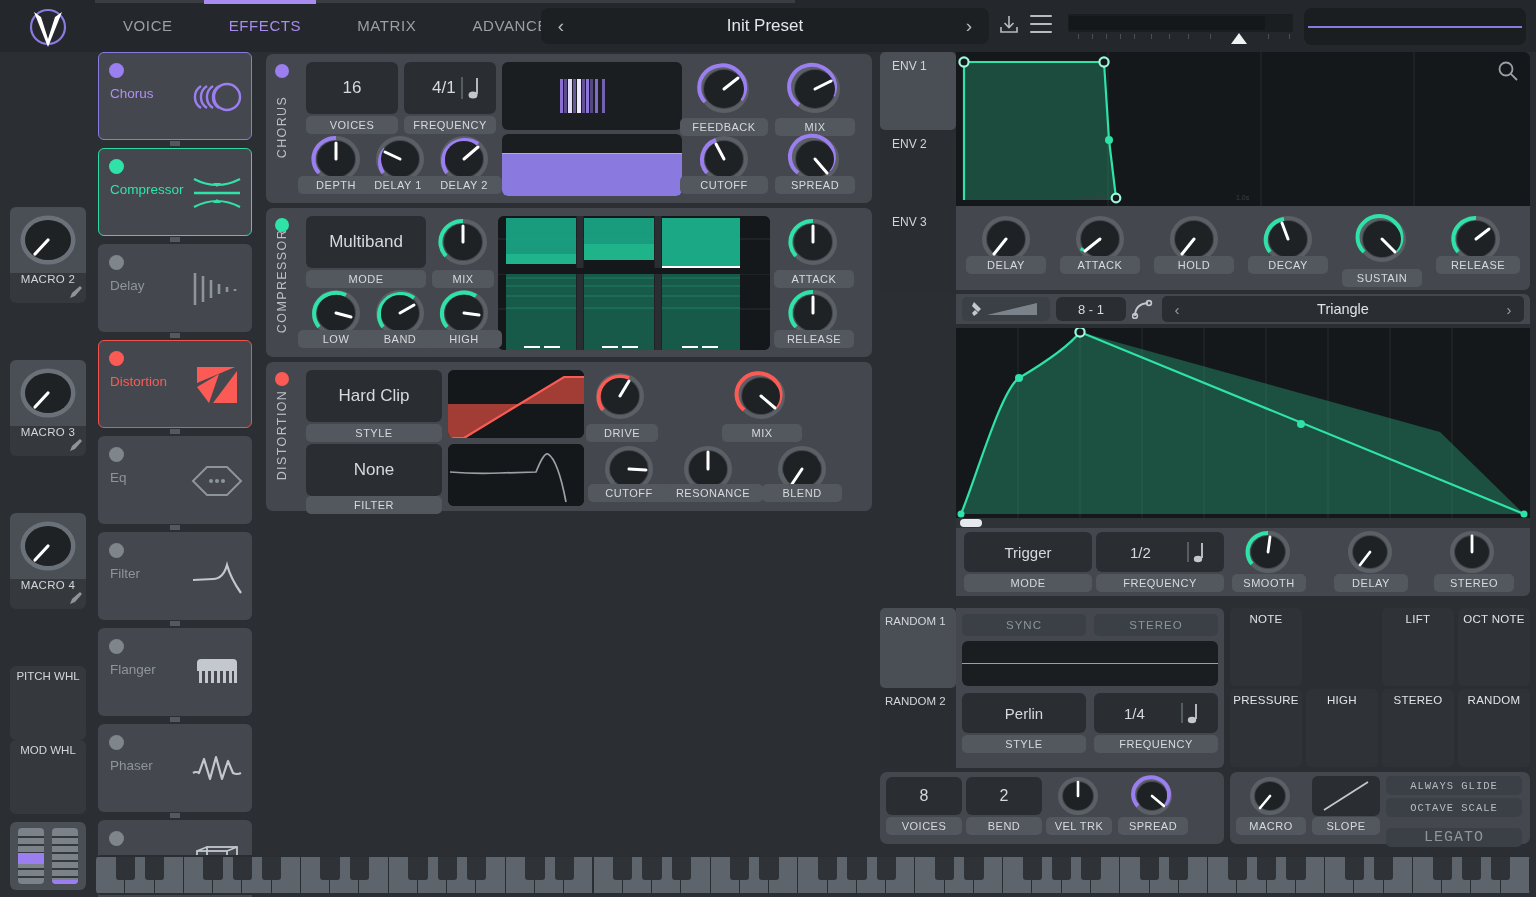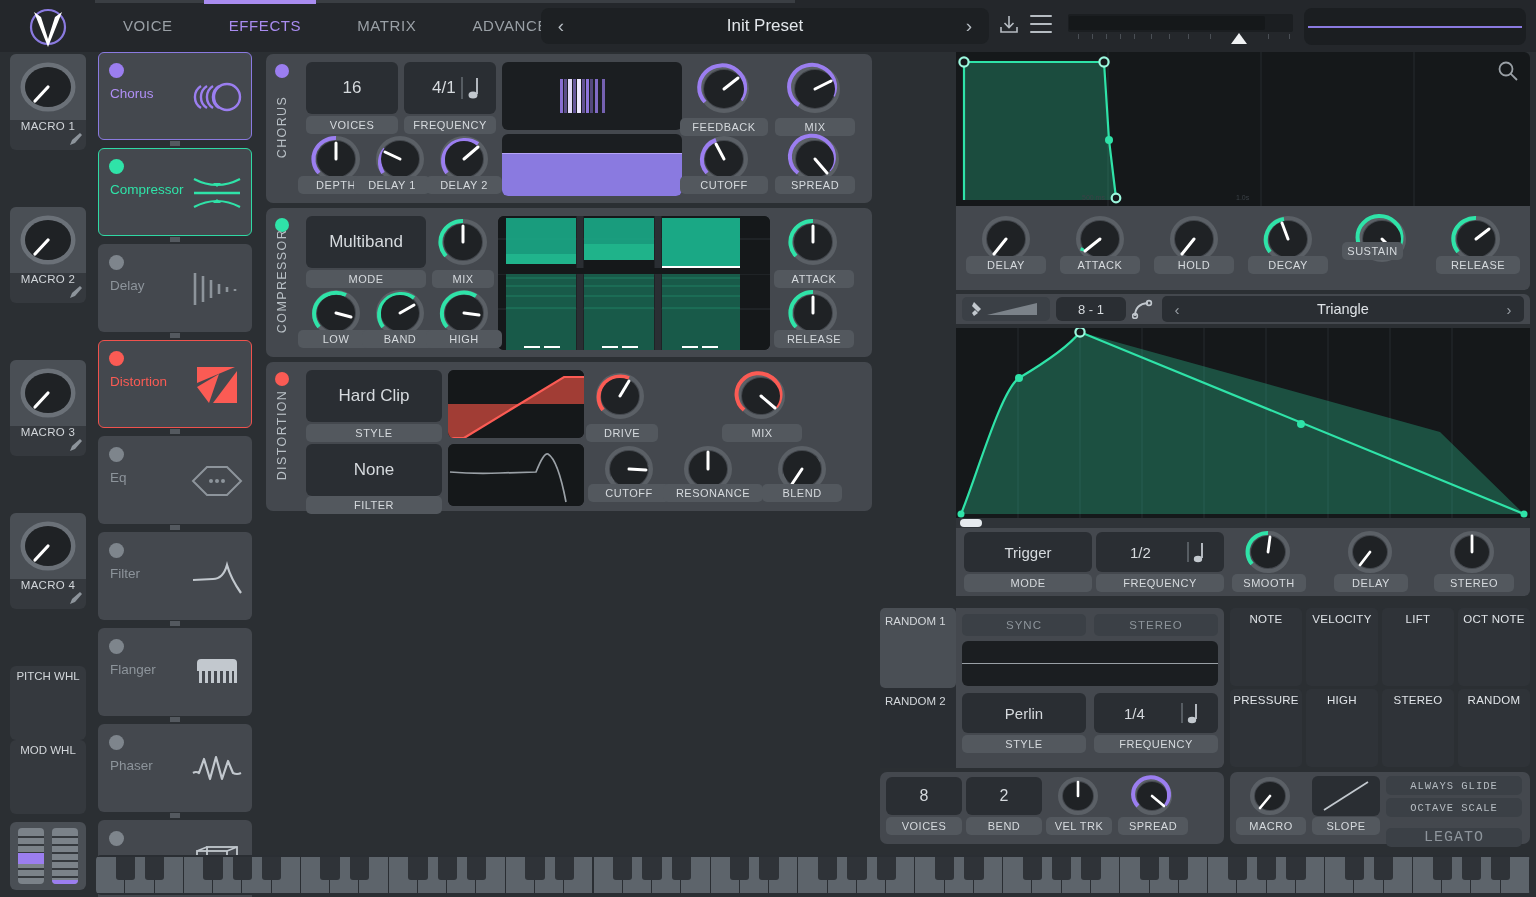--- a/index.html
+++ b/index.html
@@ -192,35 +192,20 @@
       <div class="vol-marker"></div>
     </div>
 
     <div class="osc-scope">
       <div class="osc-line"></div>
     </div>
   </div>
 
   <div class="macro-col">
 
-    <div class="macro-cell" style="top:2px">
-      <div class="macro-knob-area">
-        <svg width="76" height="66" viewBox="0 0 76 66">
-          <ellipse cx="38" cy="33" rx="25" ry="22" fill="none" stroke="#6b7178" stroke-width="5"></ellipse>
-          <ellipse cx="38" cy="33" rx="23" ry="20" fill="#1f2225"></ellipse>
-          <line x1="38" y1="33" x2="25" y2="47" stroke="#ffffff" stroke-width="3.2" stroke-linecap="round"></line>
-        </svg>
-      </div>
-      <div class="macro-pencil">
-        <svg width="14" height="14" viewBox="0 0 14 14">
-            <path d="M1 13 L3 8 L11 1 L13 3 L6 11 Z" fill="#8d949b"></path>
-          </svg>
-      </div>
-      <div class="macro-label">MACRO 1</div>
-    </div>
 
     <div class="macro-cell" style="top:155px">
       <div class="macro-knob-area">
         <svg width="76" height="66" viewBox="0 0 76 66">
           <ellipse cx="38" cy="33" rx="25" ry="22" fill="none" stroke="#6b7178" stroke-width="5"></ellipse>
           <ellipse cx="38" cy="33" rx="23" ry="20" fill="#1f2225"></ellipse>
           <line x1="38" y1="33" x2="25" y2="47" stroke="#ffffff" stroke-width="3.2" stroke-linecap="round"></line>
         </svg>
       </div>
       <div class="macro-pencil">
@@ -501,21 +486,21 @@
     <div class="knob-name" style="left:32px; top:122px; width:76px;">DEPTH</div>
 
     <div class="knob" style="left:106px; top:78px;">
       <svg width="56" height="54" viewBox="0 0 56 54">
         <ellipse cx="28" cy="27" rx="22" ry="21" fill="none" stroke="#5b6066" stroke-width="4"></ellipse>
         <path d="M11 41 A22 21 0 0 1 13 17" fill="none" stroke="#9b7ef0" stroke-width="4"></path>
         <ellipse cx="28" cy="27" rx="19" ry="18" fill="#1f2225"></ellipse>
         <line x1="28" y1="27" x2="13" y2="20" stroke="#ffffff" stroke-width="3" stroke-linecap="round"></line>
       </svg>
     </div>
-    <div class="knob-name" style="left:88px; top:122px; width:76px;">DELAY 1</div>
+    <div class="knob-name" style="left:94px; top:122px; width:76px;">DELAY 1</div>
 
     <div class="knob" style="left:170px; top:78px;">
       <svg width="56" height="54" viewBox="0 0 56 54">
         <ellipse cx="28" cy="27" rx="22" ry="21" fill="none" stroke="#5b6066" stroke-width="4"></ellipse>
         <path d="M11 41 A22 21 0 0 1 42 12" fill="none" stroke="#9b7ef0" stroke-width="4"></path>
         <ellipse cx="28" cy="27" rx="19" ry="18" fill="#1f2225"></ellipse>
         <line x1="28" y1="27" x2="42" y2="15" stroke="#ffffff" stroke-width="3" stroke-linecap="round"></line>
       </svg>
     </div>
     <div class="knob-name" style="left:160px; top:122px; width:76px;">DELAY 2</div>
@@ -737,20 +722,31 @@
       <svg width="56" height="54" viewBox="0 0 56 54">
         <ellipse cx="28" cy="27" rx="22" ry="21" fill="none" stroke="#5b6066" stroke-width="4"></ellipse>
         <path d="M11 41 A22 21 0 0 1 46 20" fill="none" stroke="#5b6066" stroke-width="4"></path>
         <ellipse cx="28" cy="27" rx="19" ry="18" fill="#1f2225"></ellipse>
         <line x1="28" y1="27" x2="18" y2="42" stroke="#ffffff" stroke-width="3" stroke-linecap="round"></line>
       </svg>
     </div>
     <div class="knob-name" style="left:496px; top:122px; width:80px;">BLEND</div>
   </div>
 
+  <div class="mod-tabcol" style="left:880px; top:52px; width:76px; height:240px;">
+    <div class="mod-tab active" style="top:0; height:78px;">
+      <span>ENV 1</span>
+    </div>
+    <div class="mod-tab" style="top:78px; height:78px;">
+      <span>ENV 2</span>
+    </div>
+    <div class="mod-tab" style="top:156px; height:84px;">
+      <span>ENV 3</span>
+    </div>
+  </div>
 
   <div style="position:absolute; left:956px; top:52px; width:574px; height:154px; background:#15181a; border-radius:0 6px 0 0;">
     <svg width="574" height="154" viewBox="0 0 574 154">
       <g stroke="#262b2f" stroke-width="1">
         <line x1="152" y1="0" x2="152" y2="154"></line>
         <line x1="305" y1="0" x2="305" y2="154"></line>
         <line x1="458" y1="0" x2="458" y2="154"></line>
       </g>
       <path d="M8 148 L8 10 L148 10 L153 88 L160 146 L160 148 Z" fill="#2fe3a8" opacity=".26"></path>
       <path d="M8 148 L8 10 L148 10 L153 88 L160 146" fill="none" stroke="#2fe3a8" stroke-width="2.2"></path>
@@ -809,21 +805,21 @@
     <div class="knob-name" style="left:292px; top:50px; width:80px;">DECAY</div>
 
     <div class="knob" style="left:398px; top:6px;">
       <svg width="56" height="54" viewBox="0 0 56 54">
         <ellipse cx="28" cy="27" rx="22" ry="21" fill="none" stroke="#5b6066" stroke-width="4"></ellipse>
         <path d="M10 40 A22 21 0 1 1 42 39" fill="none" stroke="#2fe3a8" stroke-width="4"></path>
         <ellipse cx="28" cy="27" rx="19" ry="18" fill="#1f2225"></ellipse>
         <line x1="28" y1="27" x2="41" y2="40" stroke="#ffffff" stroke-width="3" stroke-linecap="round"></line>
       </svg>
     </div>
-    <div class="knob-name" style="left:386px; top:36px; width:61px;">SUSTAIN</div>
+    <div class="knob-name" style="left:386px; top:63px; width:80px;">SUSTAIN</div>
 
     <div class="knob" style="left:492px; top:6px;">
       <svg width="56" height="54" viewBox="0 0 56 54">
         <ellipse cx="28" cy="27" rx="22" ry="21" fill="none" stroke="#5b6066" stroke-width="4"></ellipse>
         <path d="M10 40 A22 21 0 0 1 28 6" fill="none" stroke="#2fe3a8" stroke-width="4"></path>
         <ellipse cx="28" cy="27" rx="19" ry="18" fill="#1f2225"></ellipse>
         <line x1="28" y1="27" x2="41" y2="17" stroke="#ffffff" stroke-width="3" stroke-linecap="round"></line>
       </svg>
     </div>
     <div class="knob-name" style="left:480px; top:50px; width:84px;">RELEASE</div>
@@ -958,21 +954,20 @@
           <line x1="16" y1="4" x2="16" y2="19" stroke="#c2c8ce" stroke-width="1.8"></line>
           <ellipse cx="12" cy="20" rx="4.2" ry="3.2" fill="#c2c8ce"></ellipse>
         </svg>
       </div>
     </div>
     <div class="ctl-name" style="left:138px; top:127px; width:124px;">FREQUENCY</div>
   </div>
 
   <div style="position:absolute; left:1230px; top:608px; width:300px; height:160px;">
     <div class="src-cell" style="left:0; top:0; width:72px; height:78px;">NOTE</div>
-    <div class="src-cell" style="left:76px; top:0; width:72px; height:78px;">VELOCITY</div>
     <div class="src-cell" style="left:152px; top:0; width:72px; height:78px;">LIFT</div>
     <div class="src-cell" style="left:228px; top:0; width:72px; height:78px;">OCT NOTE</div>
     <div class="src-cell" style="left:0; top:81px; width:72px; height:78px;">PRESSURE</div>
     <div class="src-cell" style="left:76px; top:81px; width:72px; height:78px;">HIGH</div>
     <div class="src-cell" style="left:152px; top:81px; width:72px; height:78px;">STEREO</div>
     <div class="src-cell" style="left:228px; top:81px; width:72px; height:78px;">RANDOM</div>
   </div>
 
   <div class="panel" style="left:880px; top:772px; width:344px; height:72px;">
     <div class="ctl-box" style="left:6px; top:5px; width:76px; height:38px;">

